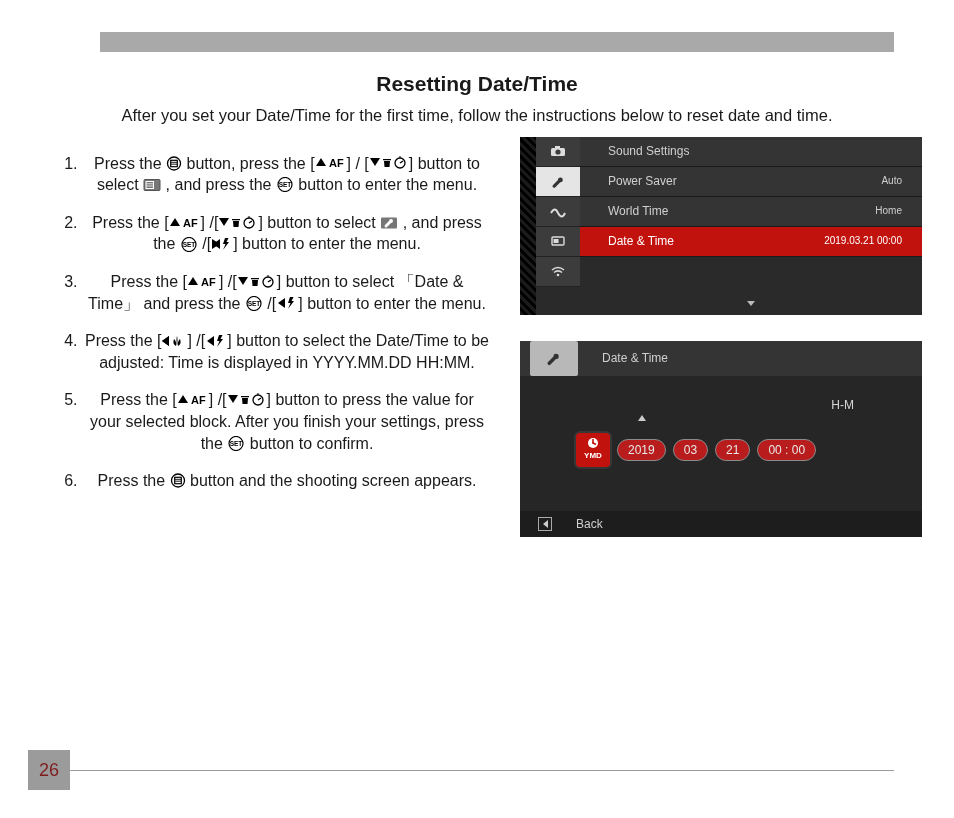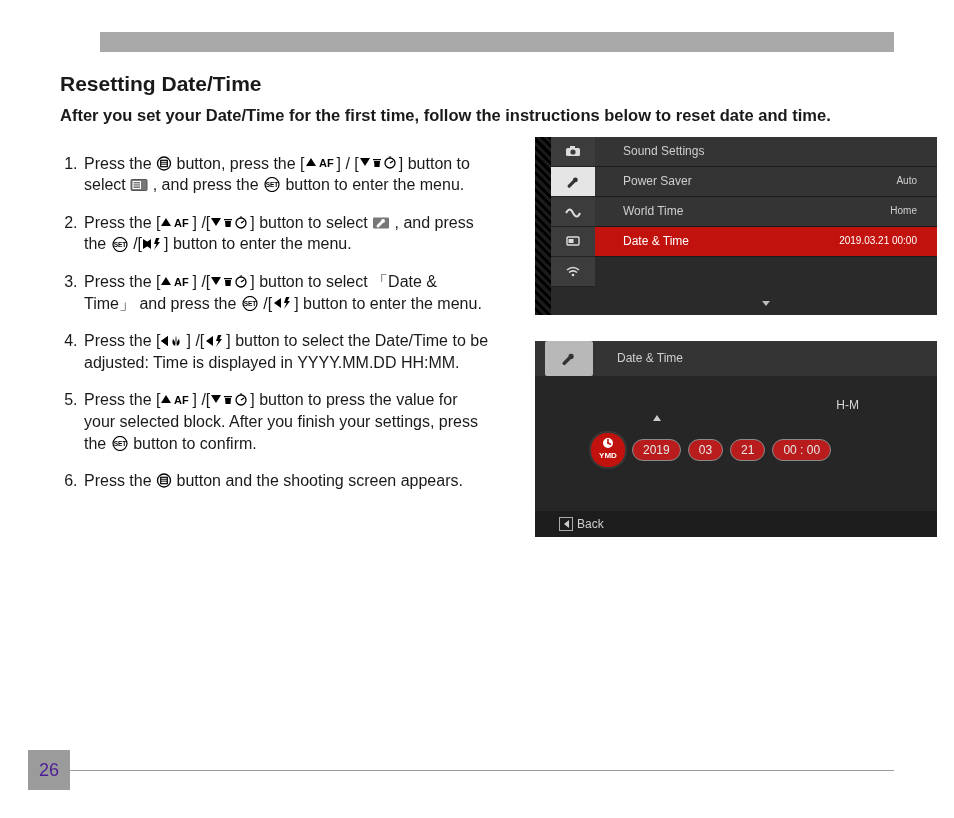--- a/index.html
+++ b/index.html
@@ -11,47 +11,46 @@
     font-size: 16.5px;
     line-height: 1.35;
     width: 954px;
   }
   .page {
     position: relative;
     width: 954px;
     height: 818px;
     box-sizing: border-box;
     padding: 32px 60px 0 60px;
+    text-align: center;
   }
   .topbar {
     height: 20px;
     background: #a9a9a9;
     margin: 0 0 18px 40px;
   }
   h1 {
     font-size: 21px;
     font-weight: 800;
     margin: 0 0 6px 0;
   }
   .intro {
     margin: 0 0 10px 0;
-    font-weight: bold;
   }
   .cols {
     display: flex;
     gap: 30px;
     margin-top: 4px;
   }
   .text-col {
     flex: 0 0 430px;
     font-size: 16px;
   }
   .figures-col {
     flex: 1;
-    margin-left: 15px;
   }
   ol.steps { margin: 0; padding-left: 22px; }
   ol.steps > li { margin: 16px 0 14px 0; padding-left: 2px; }
   .ico {
     display: inline-flex;
     align-items: center;
     justify-content: center;
     vertical-align: middle;
     height: 15px;
     position: relative;
@@ -122,51 +121,51 @@
   .fig2 .titlebar {
     height:35px; background:#343434; display:flex; align-items:center;
   }
   .fig2 .titlebar .wrench {
     width:48px;height:35px;background:#b8b8b8;
     display:flex;align-items:center;justify-content:center;
     margin-left:10px;
     border-radius:2px;
   }
   .fig2 .titlebar .t { margin-left:24px; color:#cfcfcf;}
-  .fig2 .hm { position:absolute; right:78px; top:56px; font-size:12px; color:#d7d7d7;}
+  .fig2 .hm { position:absolute; right:68px; top:56px; font-size:12px; color:#d7d7d7;}
   .fig2 .dtline {
     position:absolute; left:56px; top:92px; display:flex; align-items:center; gap:7px;
   }
   .fig2 .dtline .ymd {
-    width:34px;height:34px;background:#c2120e;border-radius:16px;
+    width:34px;height:34px;background:#c2120e;border-radius:4px;
     display:flex;flex-direction:column;align-items:center;justify-content:center;
     color:#fff;font-size:8px;font-weight:700;
     box-shadow: 0 0 0 2px rgba(255,255,255,.08);
   }
   .fig2 .pill {
     border:1px solid #8a8a8a; border-radius:11px; padding:2px 10px;
     font-size:12px; color:#e8e8e8; background:#b91c1c;
     white-space:nowrap;
   }
   .fig2 .arrow-col{
     position:absolute; left:118px; top:74px; display:flex; flex-direction:column; gap:32px; align-items:center;
   }
   .tri-dn2{width:0;height:0;border-left:4px solid transparent;border-right:4px solid transparent;border-top:6px solid #ccc;}
   .tri-up2{width:0;height:0;border-left:4px solid transparent;border-right:4px solid transparent;border-bottom:6px solid #ccc;}
   .fig2 .backbar{
     position:absolute;left:0;right:0;bottom:0;height:26px;background:#1d1d1d;
-    display:flex;align-items:center;padding-left:24px;color:#cfcfcf;font-size:12px;gap:4px;
+    display:flex;align-items:center;padding-left:18px;color:#cfcfcf;font-size:12px;gap:24px;
   }
   .sq-left{width:12px;height:12px;border:1px solid #aaa;display:inline-flex;align-items:center;justify-content:center;}
   .sq-left::before{content:"";width:0;height:0;border-right:5px solid #ccc;border-top:4px solid transparent;border-bottom:4px solid transparent;}
 
   
   .pgnum {
     position:absolute; left:28px; bottom:28px; width:42px; height:40px;
-    background:#9b9b9b; color:#4c1d95; font-size:18px;
+    background:#9b9b9b; color:#7f1d1d; font-size:18px;
     display:flex; align-items:center; justify-content:center;
   }
   .ruler {
     position:absolute; left:70px; right:60px; bottom:47px; height:1px; background:#9b9b9b;
   }
 </style>
 </head>
 <body>
 
 <div class="page">

